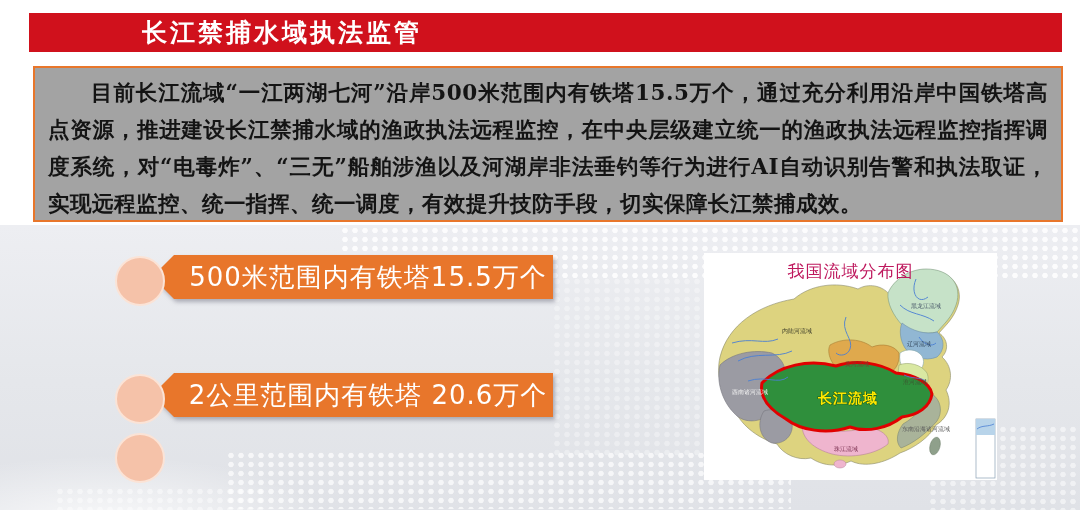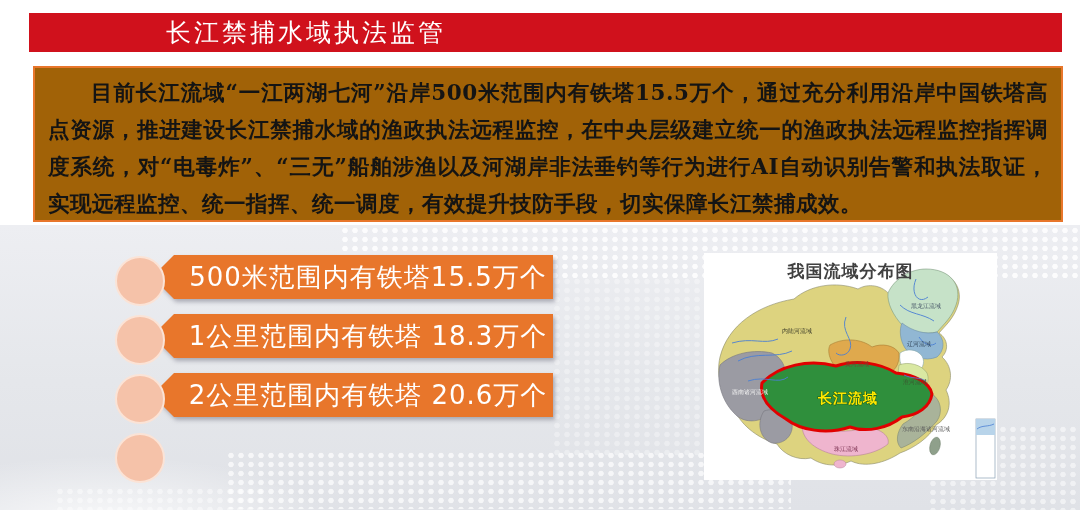--- a/index.html
+++ b/index.html
@@ -17,46 +17,46 @@
   .d3 { left:226px; top:226px; width:565px; height:58px; opacity:.8; }
   .d4 { left:928px; top:200px; width:152px; height:85px; opacity:.6; }
   .d5 { left:55px;  top:262px; width:210px; height:23px; opacity:.5; }
   .swoosh { position:absolute; left:-90px; top:230px; width:430px; height:120px;
             background:radial-gradient(ellipse at 45% 60%, rgba(255,255,255,.85), rgba(255,255,255,0) 70%); }
 
   
   .title-bar { position:absolute; left:29px; top:13px; width:1033px; height:39px;
                background:#d0111c; color:#ffffff; display:flex; align-items:center;
                padding-left:113px; }
-  .title-bar span { font-family:"DejaVu Serif","Liberation Serif",serif; font-weight:400;
-                    font-size:25px; letter-spacing:3px;margin-left:24px; }
+  .title-bar span { font-family:"DejaVu Serif","Liberation Serif",serif; font-weight:700;
+                    font-size:25px; letter-spacing:3px; }
 
   
   .para-box { position:absolute; left:33px; top:66px; width:1030px; height:156px;
-              background:#a16207; border:2px solid #e8762b; padding:6px 13px; }
+              background:#a3a3a3; border:2px solid #e8762b; padding:6px 13px; }
   .para-box p { font-family:"DejaVu Serif","Liberation Serif",serif; font-weight:700;
                 color:#141414; font-size:21.5px; line-height:37px; text-align:justify;
                 text-indent:2em; letter-spacing:.5px; }
 
   
   .stat { position:absolute; left:8px; width:600px; height:54px; }
   .stat-wrap { position:absolute; left:153px; top:0; width:392px; height:44px;
                filter:drop-shadow(2px 3px 2px rgba(110,110,125,.5)); }
   .stat-bar { width:100%; height:100%; background:#e8762b; color:#ffffff;
               display:flex; align-items:center; justify-content:center; padding-left:22px;
               font-size:26px; letter-spacing:1px;
               clip-path:polygon(13px 0, 100% 0, 100% 100%, 13px 100%, 0 calc(100% - 13px), 0 13px); }
   .stat-circle { position:absolute; left:107px; top:1px; width:50px; height:50px;
                  border-radius:50%; background:#f5c2a9; border:2px solid #fbe3d6; }
 
   
   .map-box { position:absolute; left:704px; top:253px; width:293px; height:227px; background:#ffffff; }
   .map-title { position:absolute; left:0; top:7px; width:100%; text-align:center;
-               font-family:"DejaVu Serif","Liberation Serif",serif; font-weight:700;
-               font-size:17px; color:#404040; letter-spacing:1px; }
+               font-family:"DejaVu Serif","Liberation Serif",serif; font-weight:400;
+               font-size:17px; color:#be185d; letter-spacing:1px; }
   .map-box svg { position:absolute; left:0; top:0; }
   .rlabel { font-size:6px; }
   .hlabel { font-size:14px; font-weight:700; letter-spacing:1px;
             paint-order:stroke; stroke:#145c1e; stroke-width:1px; }
 </style>
 </head>
 <body>
 
 <div class="slide">
 
@@ -74,28 +74,20 @@
   </div>
 
   <div class="para-box">
     <p>目前长江流域“一江两湖七河”沿岸500米范围内有铁塔15.5万个，通过充分利用沿岸中国铁塔高点资源，推进建设长江禁捕水域的渔政执法远程监控，在中央层级建立统一的渔政执法远程监控指挥调度系统，对“电毒炸”、“三无”船舶涉渔以及河湖岸非法垂钓等行为进行AI自动识别告警和执法取证，实现远程监控、统一指挥、统一调度，有效提升技防手段，切实保障长江禁捕成效。</p>
   </div>
 
   <div class="stat" style="top:255px">
     <div class="stat-wrap">
         <div class="stat-bar">
           <span>500米范围内有铁塔15.5万个</span>
-        </div>
-      </div>
-    <div class="stat-circle"></div>
-  </div>
-  <div class="stat" style="top:314px">
-    <div class="stat-wrap">
-        <div class="stat-bar">
-          <span>1公里范围内有铁塔 18.3万个</span>
         </div>
       </div>
     <div class="stat-circle"></div>
   </div>
   <div class="stat" style="top:373px">
     <div class="stat-wrap">
         <div class="stat-bar">
           <span>2公里范围内有铁塔 20.6万个</span>
         </div>
       </div>

